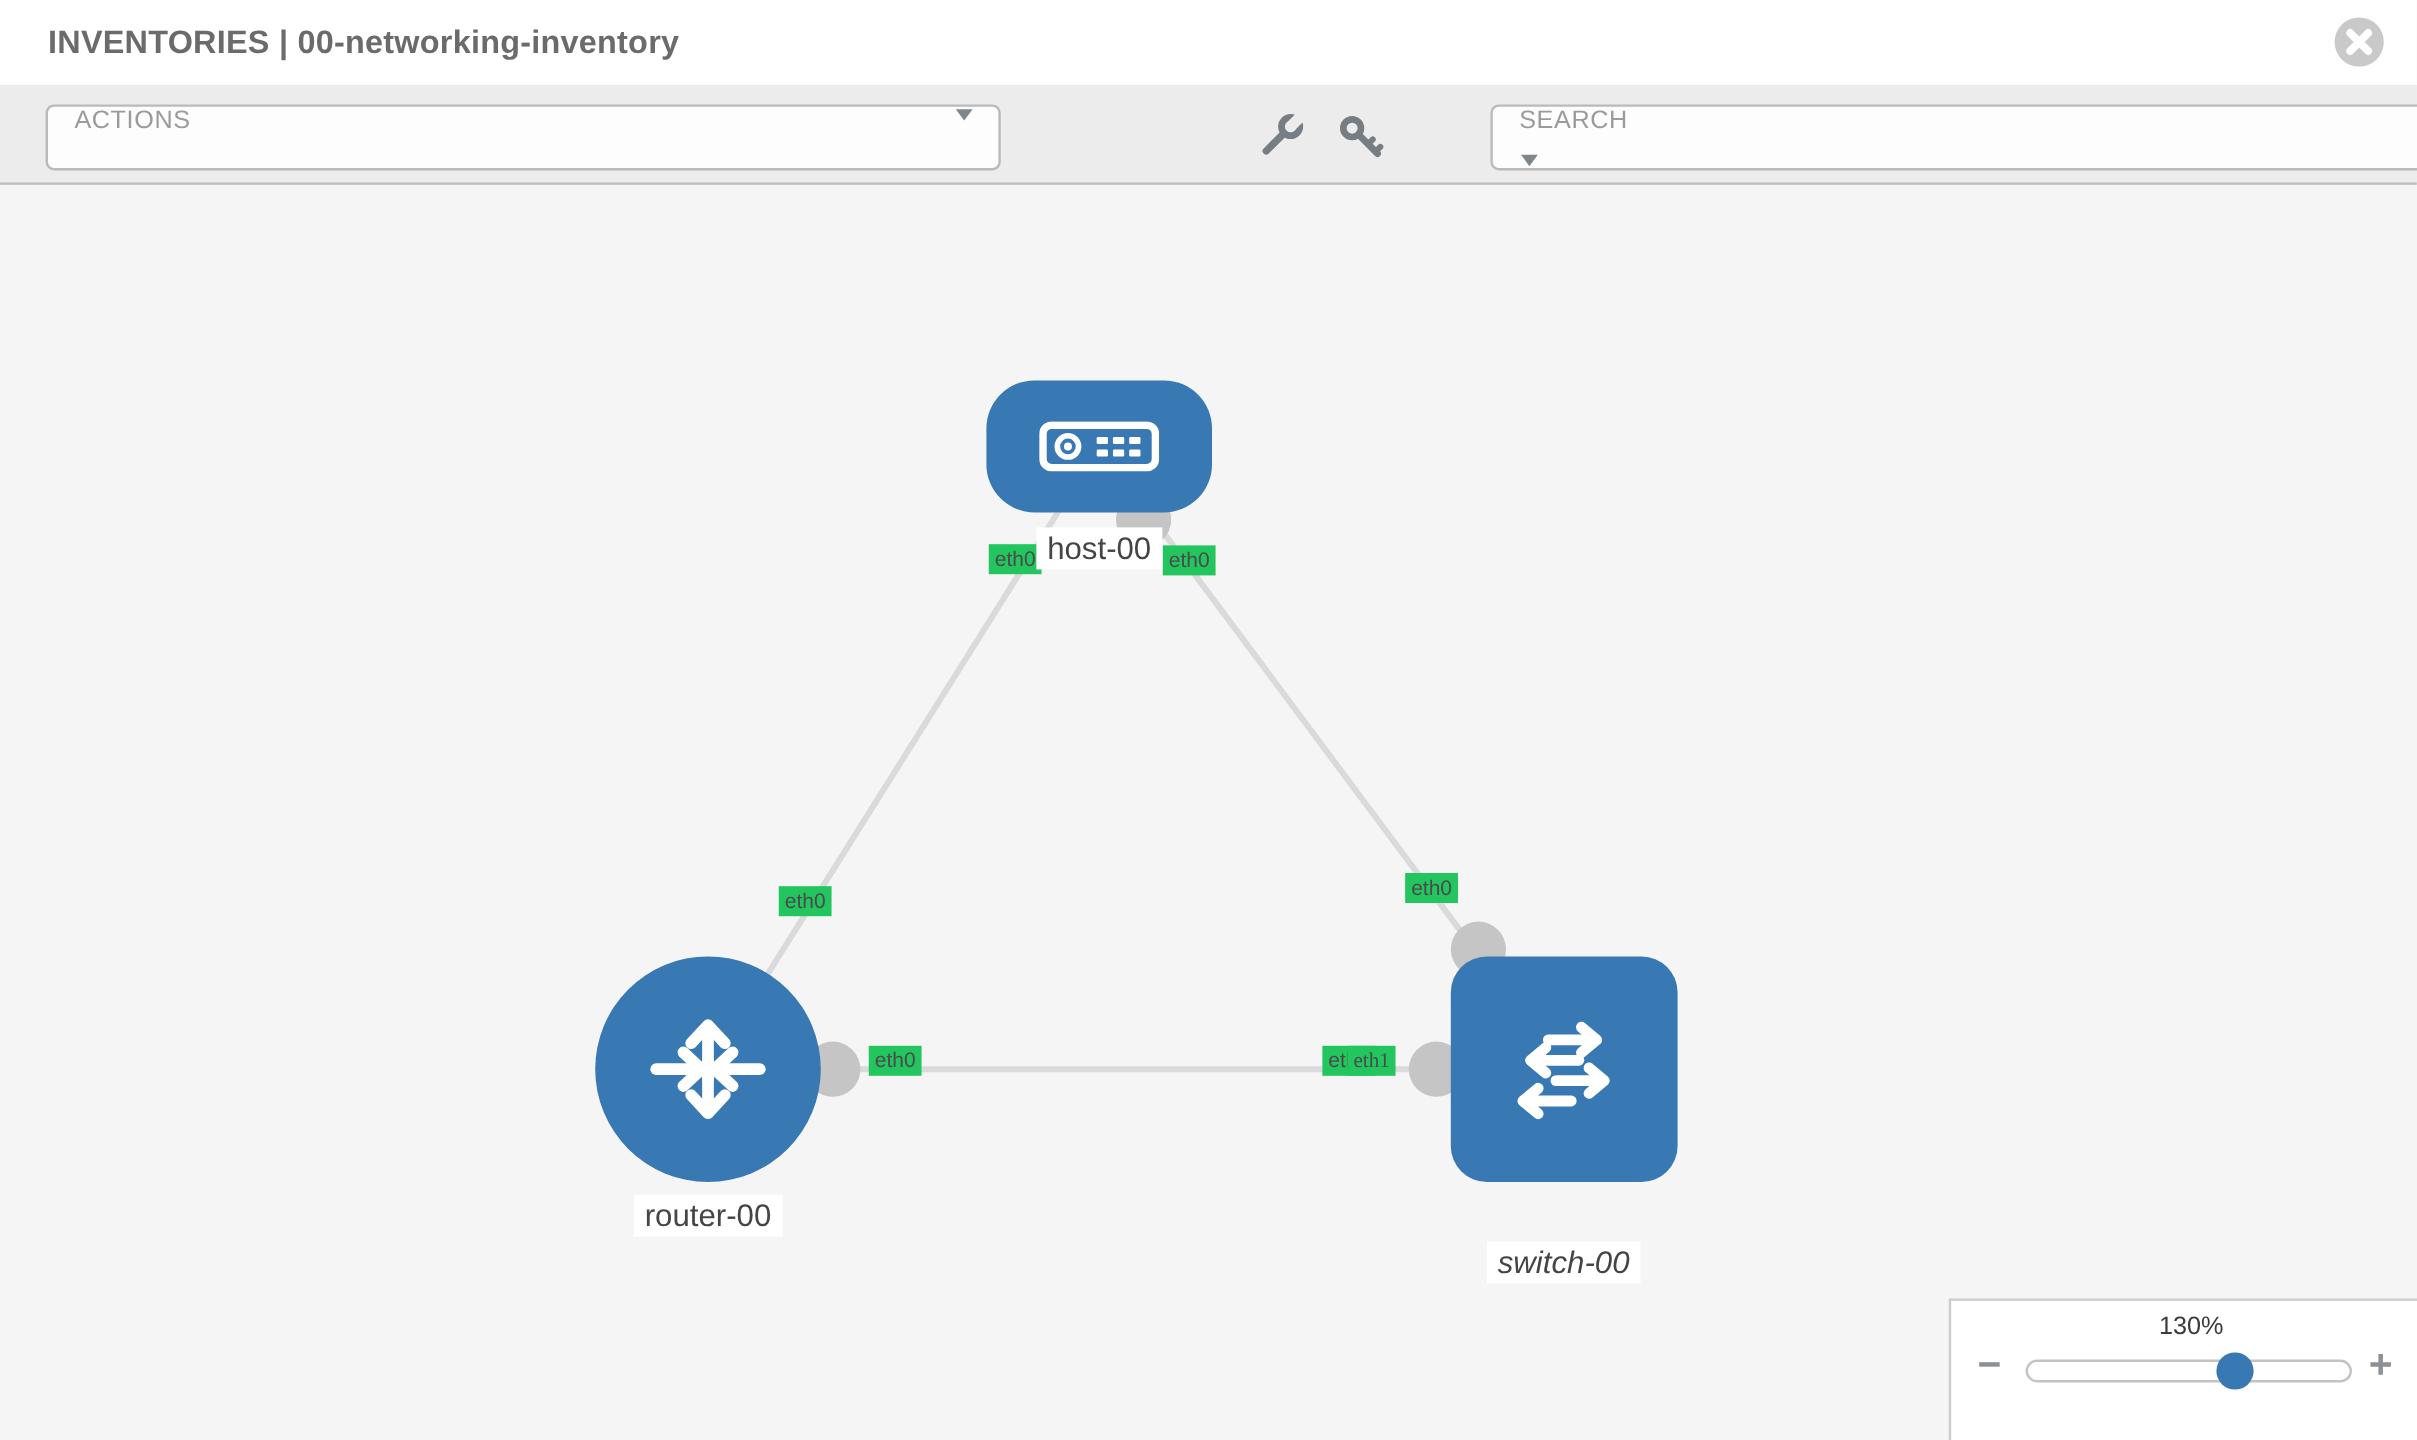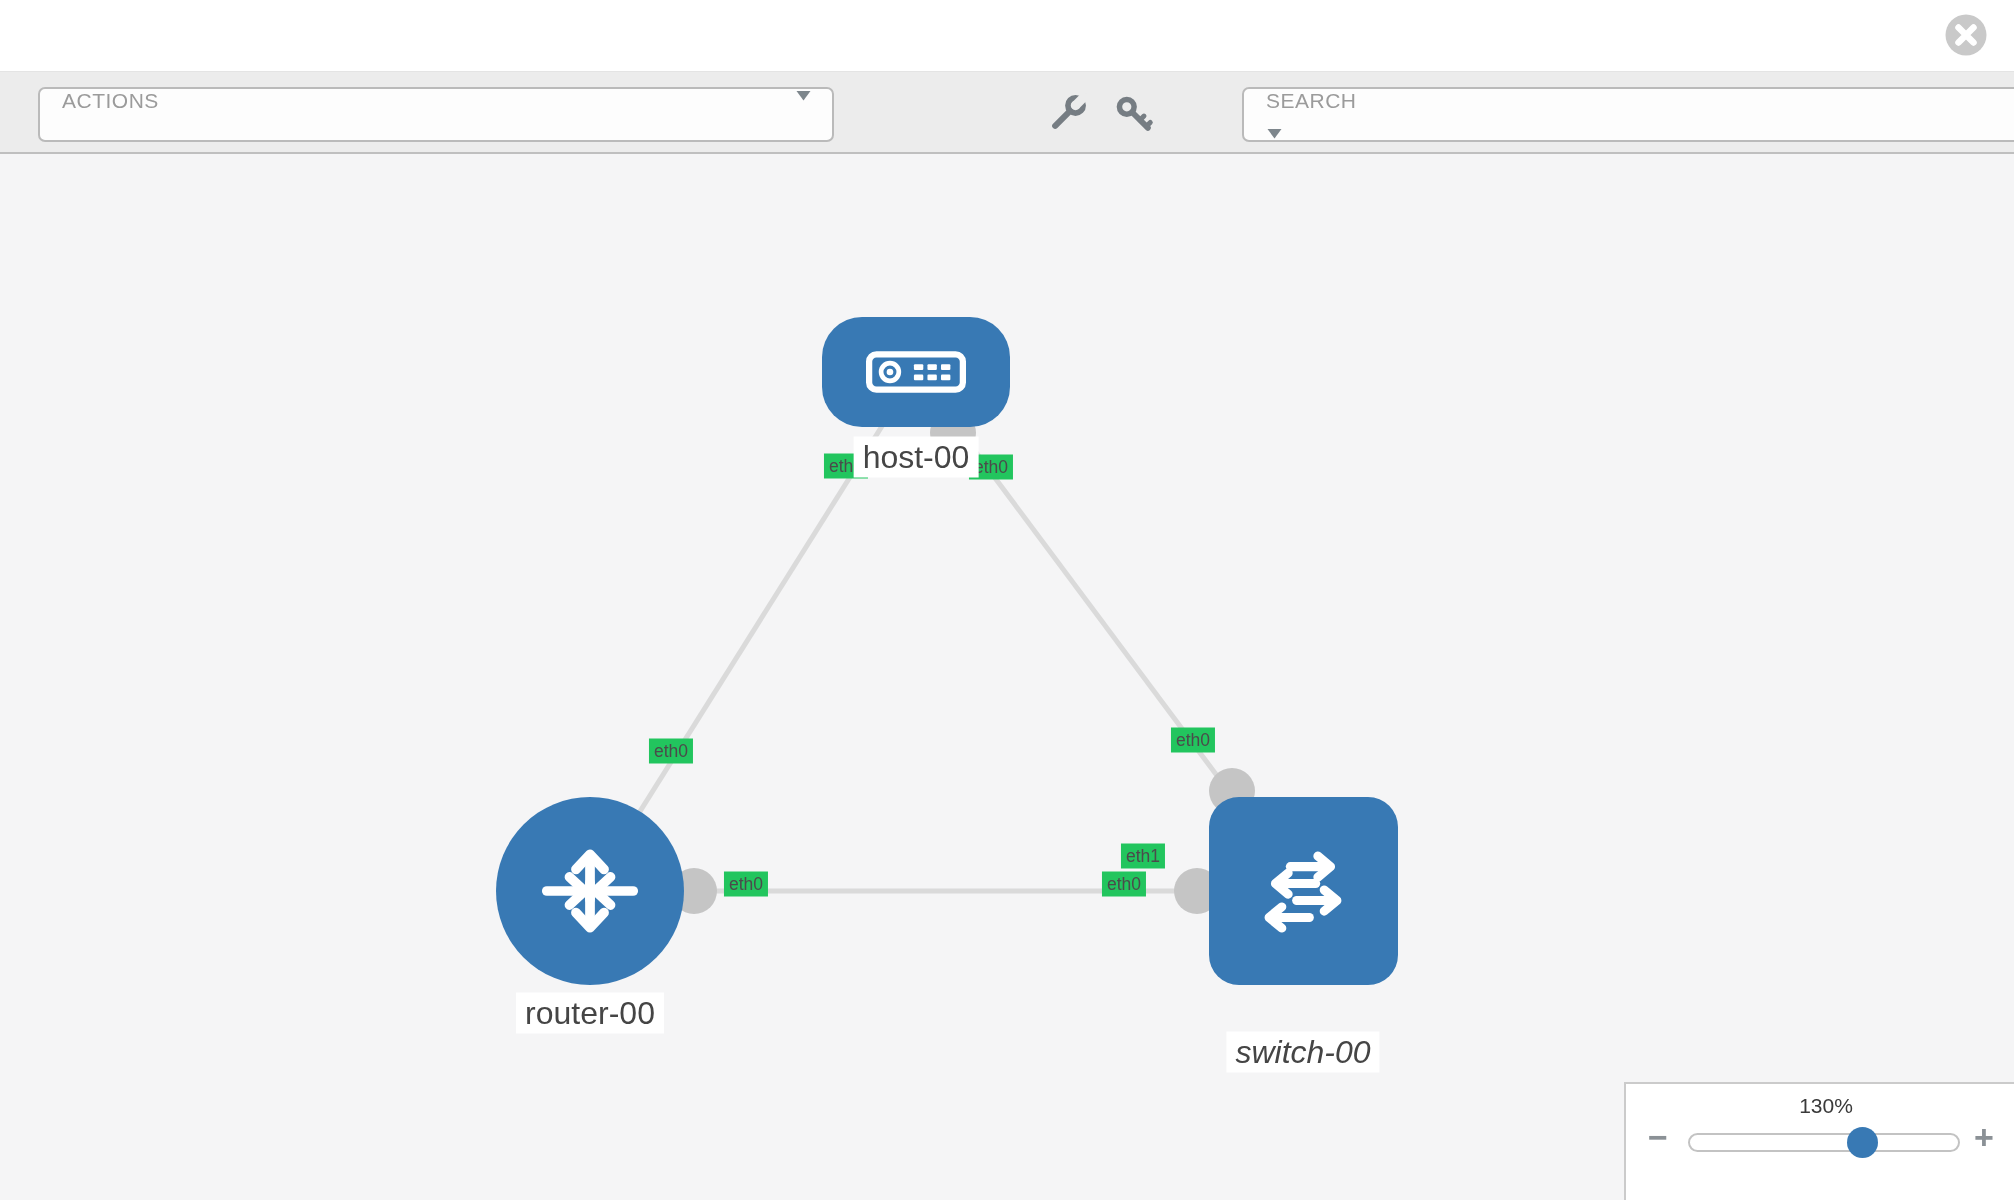--- a/index.html
+++ b/index.html
@@ -29,21 +29,21 @@
   .tool-wrench { left:1044px; }
   .tool-key    { left:1111px; }
 
   
   #links-layer { position:absolute; left:0; top:0; width:2014px; height:1200px; z-index:1; }
   .bubble { position:absolute; width:46px; height:46px; border-radius:50%;
     background:#c5c5c5; z-index:2; }
   .node { position:absolute; background:#3879b4; display:flex; align-items:center;
     justify-content:center; z-index:3; cursor:pointer; }
   .node-label { position:absolute; transform:translate(-50%,-50%); background:#ffffff;
-    color:#454545; font-size:32px; padding:2px 9px; white-space:nowrap; z-index:5; }
+    color:#454545; font-size:26px; padding:2px 9px; white-space:nowrap; z-index:5; }
   .iface-label { position:absolute; transform:translate(-50%,-50%); background:#22c55e;
     color:#4b4b4b; font-size:17.5px; padding:2px 5px; white-space:nowrap; z-index:4; }
 
   
   .zoom-panel { position:absolute; left:1624px; top:1082px; width:420px; height:140px;
     background:#ffffff; border:2px solid #cbcbcb; z-index:10; }
   .zoom-value { position:absolute; left:0; top:10px; width:400px; text-align:center;
     font-size:21px; color:#3a3a3a; }
   .zoom-minus, .zoom-plus { position:absolute; top:36px; border:none; background:transparent;
     font-size:34px; font-weight:700; color:#8b9196; cursor:pointer; line-height:1; }
@@ -105,27 +105,28 @@
         <path d="M56 75 L21 75"></path>
         <path d="M30 65 L18 75 L30 85"></path>
       </svg>
     </div>
     <div class="iface-label" style="left: 846px; top: 466px;">eth0</div>
     <div class="iface-label" style="left: 991px; top: 467px;">eth0</div>
     <div class="iface-label" style="left: 671px; top: 751px;">eth0</div>
     <div class="iface-label" style="left: 1193px; top: 740px;">eth0</div>
     <div class="iface-label" style="left: 746px; top: 884px;">eth0</div>
     <div class="iface-label" style="left: 1124px; top: 884px;">eth0</div>
-    <div class="iface-label" style="left: 1143px; top: 856px;">eth1</div>
+    <div class="iface-label" style="left: 1143px; top: 884px; font-family: Liberation Serif, serif;">eth1</div>
     <div class="node-label" style="left: 916px; top: 457px;">host-00</div>
     <div class="node-label" style="left: 590px; top: 1013px;">router-00</div>
     <div class="node-label" style="left: 1303px; top: 1052px; font-style: italic;">switch-00</div>
   </div>
 
 <div class="header">
+  <span class="page-title">INVENTORIES | 00-networking-inventory</span>
   <button class="close-btn" title="">
     <svg width="44" height="44" viewBox="0 0 44 44">
       <circle cx="22" cy="22" r="20.5" fill="#c9c9c9"></circle>
       <path d="M14.5 14.5 L29.5 29.5 M29.5 14.5 L14.5 29.5" stroke="#ffffff" stroke-width="6.5" stroke-linecap="round"></path>
     </svg>
   </button>
 </div>
 
 <div class="toolbar">
   <div class="combo combo-actions">

